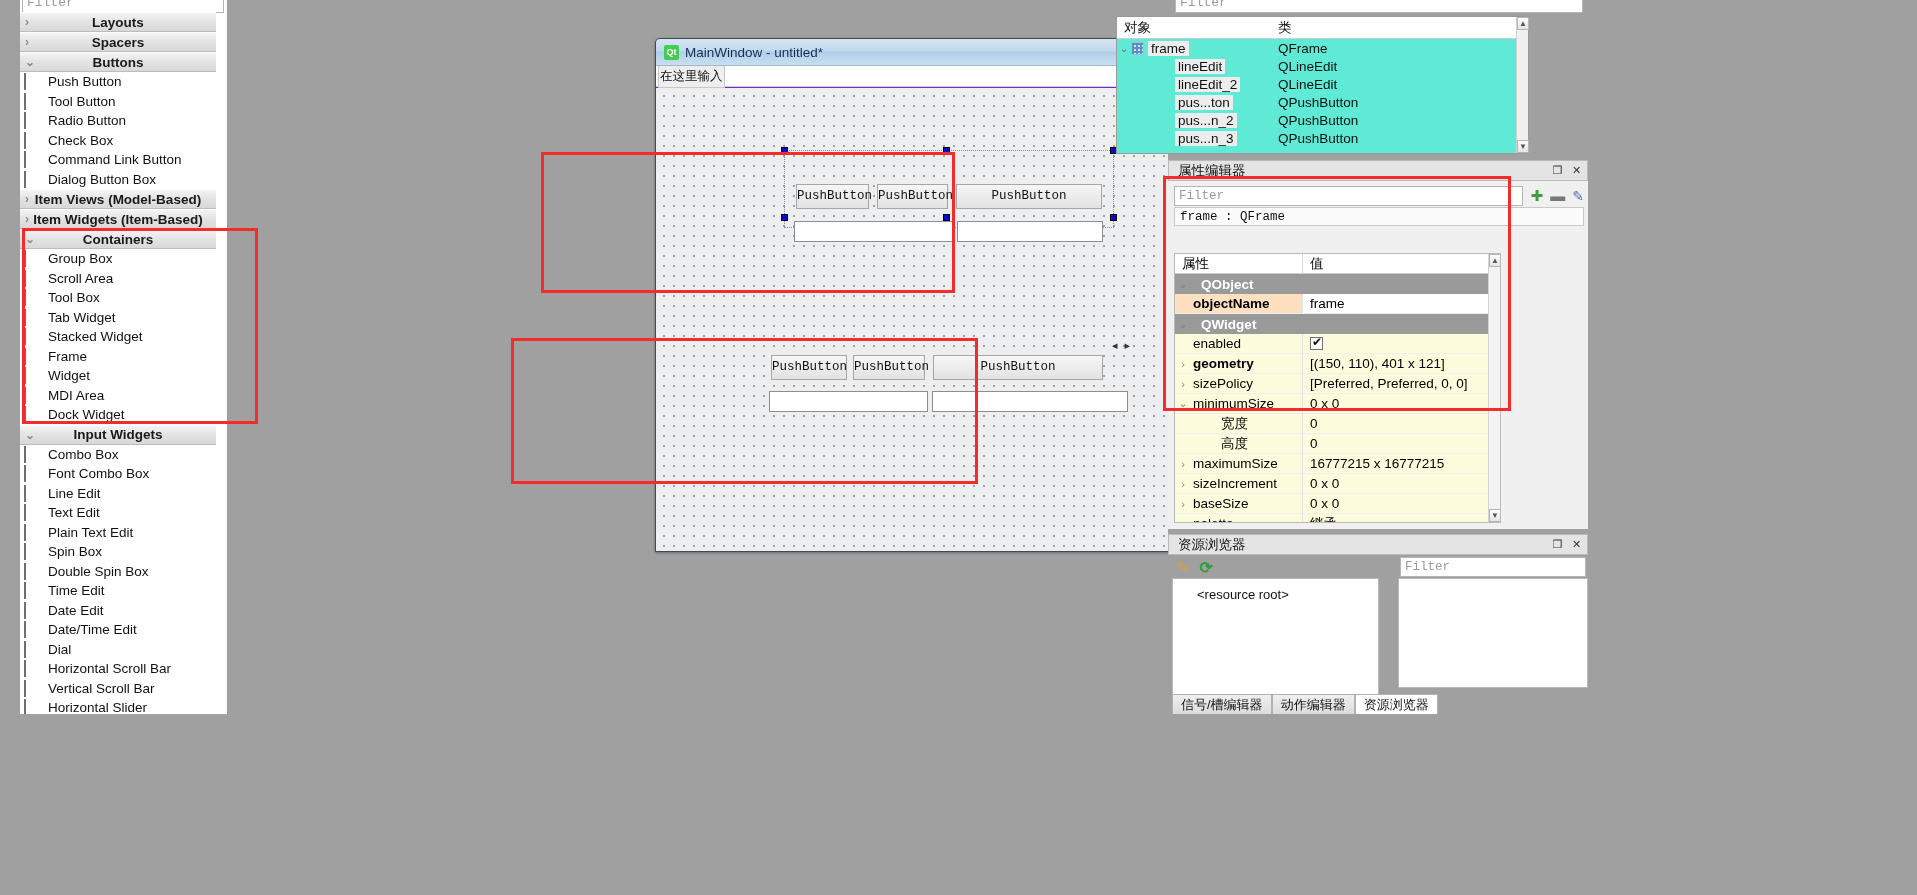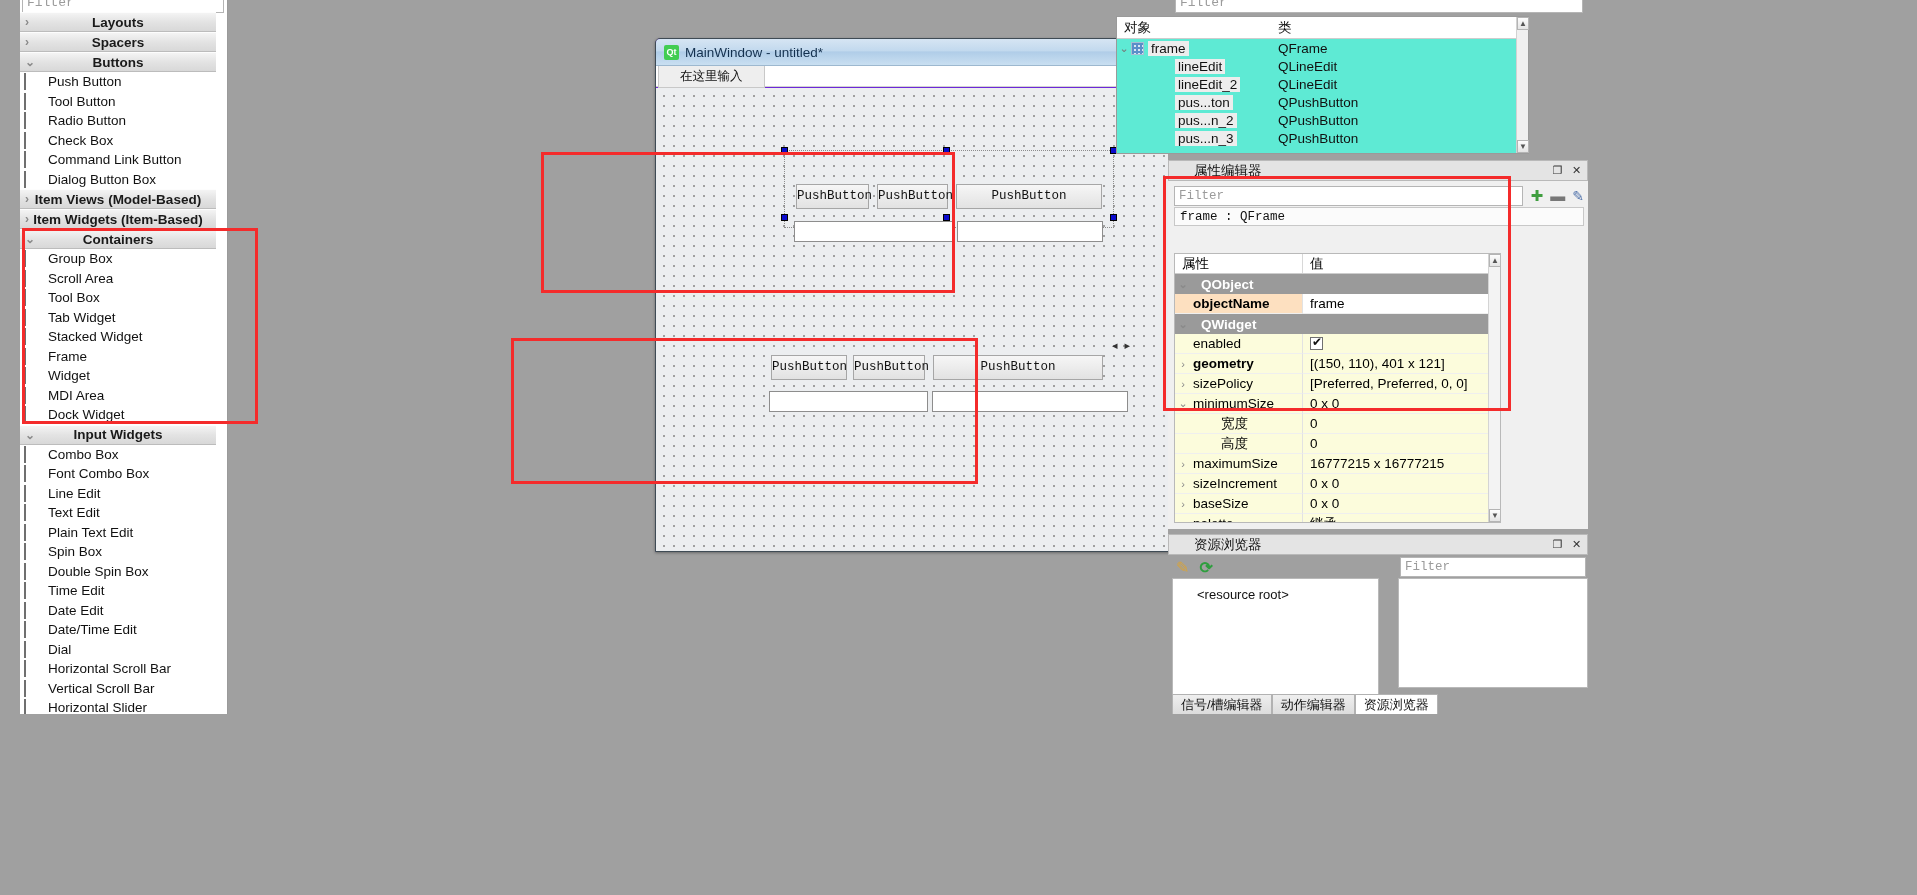--- a/index.html
+++ b/index.html
@@ -107,21 +107,21 @@
   #btn-close .x {
     position: absolute; left: 0; top: 0; width: 100%; height: 100%;
     color: #fff; font-size: 14px; font-weight: bold; text-align: center; line-height: 18px;
     text-shadow: 0 1px 1px rgba(0,0,0,0.4);
   }
   #form-menubar {
     height: 21px; background: #ffffff; border-bottom: 1px solid #d2d2d2;
     display: flex; align-items: center;
   }
   #menu-hint {
-    font-size: 12.5px; color: #111; padding: 2px 21px;
+    font-size: 12.5px; color: #111; padding: 2px 1px;
     background: #eeeeee; border: 1px solid #c8c8c8; margin-left: 2px;
   }
   #form-area {
     position: absolute; left: 0; top: 49px; right: 0; bottom: 0;
     background-color: #eceef0;
     background-image: radial-gradient(circle, #9a9a9a 0.7px, transparent 0.8px);
     background-size: 10px 10px;
     background-position: 3px 3px;
   }
   #form-grip {
@@ -190,21 +190,21 @@
     position: absolute; right: 0; top: 0; width: 12px; height: 100%;
     background: #f0f0f0; border-left: 1px solid #d2d2d2;
   }
   #oi-scroll .a { width: 12px; height: 13px; background: linear-gradient(to bottom,#fdfdfd,#e4e4e4); border:1px solid #b4b4b4; font-size:8px; text-align:center; line-height:11px; color:#555;}
   #oi-scroll .a.bot { position: absolute; bottom: 0; }
 
   
   .panel-title {
     position: absolute; height: 21px; background: #e4e4e4;
     border: 1px solid #b9b9b9; font-size: 13.5px; color: #111;
-    display: flex; align-items: center; padding-left: 25px;
+    display: flex; align-items: center; padding-left: 9px;
   }
   .panel-title .tools { position: absolute; right: 4px; top: 3px; display: flex; gap: 6px; }
   .ttool { width: 13px; height: 13px; font-size: 11px; line-height: 12px; text-align: center; color: #333; }
 
   #propedit {
     position: absolute; left: 1148px; top: 181px; width: 420px; height: 348px;
     background: #f0f0f0;
   }
   .pe-filterrow { position: relative; height: 26px; padding: 3px 4px 0 6px; display: flex; align-items: center; }
   .pe-filter {

